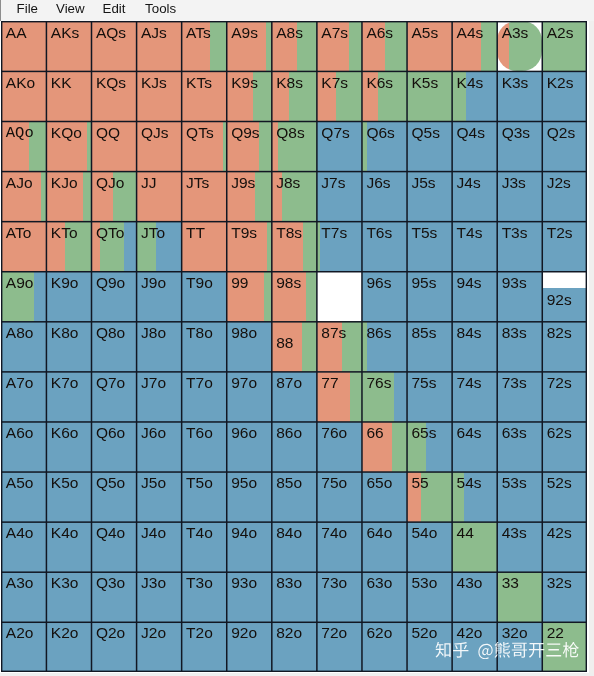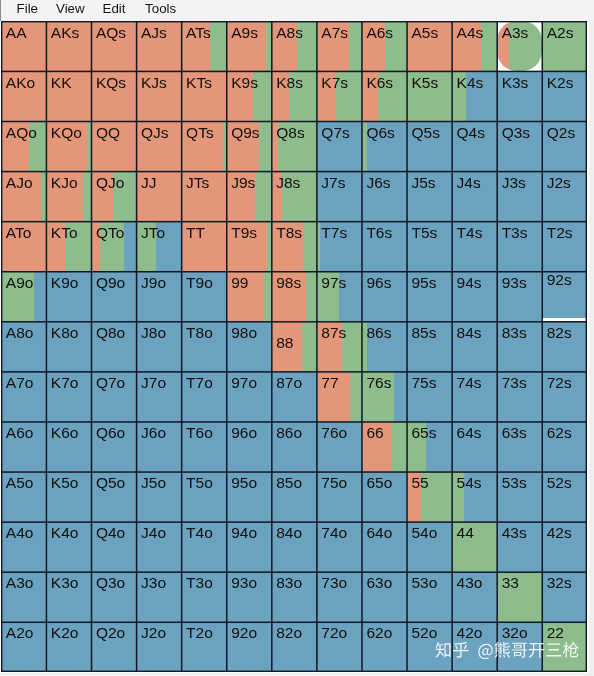--- a/index.html
+++ b/index.html
@@ -156,21 +156,21 @@
         <div class="band" style="left: 0%; width: 100%; background: rgb(107, 162, 192);"></div>
         <div class="lab" style="left: 4.8px; top: 3.5px;">K3s</div>
       </div>
       <div class="gc" style="left: 540.923px; top: 50.0769px; width: 45.0769px; height: 50.0769px;">
         <div class="band" style="left: 0%; width: 100%; background: rgb(107, 162, 192);"></div>
         <div class="lab" style="left: 4.8px; top: 3.5px;">K2s</div>
       </div>
       <div class="gc" style="left: 0px; top: 100.154px; width: 45.0769px; height: 50.0769px;">
         <div class="band" style="left: 0%; width: 62%; background: rgb(228, 150, 122);"></div>
         <div class="band" style="left: 62%; width: 38%; background: rgb(141, 188, 141);"></div>
-        <div class="lab" style="left: 4.8px; top: 3.5px;">AQo</div>
+        <div class="lab" style="left: 4.8px; top: 3.5px; font-family: Liberation Mono, monospace;">AQo</div>
       </div>
       <div class="gc" style="left: 45.0769px; top: 100.154px; width: 45.0769px; height: 50.0769px;">
         <div class="band" style="left: 0%; width: 90%; background: rgb(228, 150, 122);"></div>
         <div class="band" style="left: 90%; width: 10%; background: rgb(141, 188, 141);"></div>
         <div class="lab" style="left: 4.8px; top: 3.5px;">KQo</div>
       </div>
       <div class="gc" style="left: 90.1538px; top: 100.154px; width: 45.0769px; height: 50.0769px;">
         <div class="band" style="left: 0%; width: 100%; background: rgb(228, 150, 122);"></div>
         <div class="lab" style="left: 4.8px; top: 3.5px;">QQ</div>
       </div>
@@ -358,42 +358,37 @@
       <div class="gc" style="left: 225.385px; top: 250.385px; width: 45.0769px; height: 50.0769px;">
         <div class="band" style="left: 0%; width: 83%; background: rgb(228, 150, 122);"></div>
         <div class="band" style="left: 83%; width: 17%; background: rgb(141, 188, 141);"></div>
         <div class="lab" style="left: 4.8px; top: 3.5px;">99</div>
       </div>
       <div class="gc" style="left: 270.462px; top: 250.385px; width: 45.0769px; height: 50.0769px;">
         <div class="band" style="left: 0%; width: 76%; background: rgb(228, 150, 122);"></div>
         <div class="band" style="left: 76%; width: 24%; background: rgb(141, 188, 141);"></div>
         <div class="lab" style="left: 4.8px; top: 3.5px;">98s</div>
       </div>
-      <div class="gc" style="left: 315.538px; top: 250.385px; width: 45.0769px; height: 50.0769px;">
-        <div class="band" style="left: 0%; width: 50%; background: rgb(141, 188, 141);"></div>
-        <div class="band" style="left: 50%; width: 50%; background: rgb(107, 162, 192);"></div>
-        <div class="lab" style="left: 4.8px; top: 3.5px;">97s</div>
-      </div>
       <div class="gc" style="left: 360.615px; top: 250.385px; width: 45.0769px; height: 50.0769px;">
         <div class="band" style="left: 0%; width: 100%; background: rgb(107, 162, 192);"></div>
         <div class="lab" style="left: 4.8px; top: 3.5px;">96s</div>
       </div>
       <div class="gc" style="left: 405.692px; top: 250.385px; width: 45.0769px; height: 50.0769px;">
         <div class="band" style="left: 0%; width: 100%; background: rgb(107, 162, 192);"></div>
         <div class="lab" style="left: 4.8px; top: 3.5px;">95s</div>
       </div>
       <div class="gc" style="left: 450.769px; top: 250.385px; width: 45.0769px; height: 50.0769px;">
         <div class="band" style="left: 0%; width: 100%; background: rgb(107, 162, 192);"></div>
         <div class="lab" style="left: 4.8px; top: 3.5px;">94s</div>
       </div>
       <div class="gc" style="left: 495.846px; top: 250.385px; width: 45.0769px; height: 50.0769px;">
         <div class="band" style="left: 0%; width: 100%; background: rgb(107, 162, 192);"></div>
         <div class="lab" style="left: 4.8px; top: 3.5px;">93s</div>
       </div>
-      <div class="gc" style="left: 540.923px; top: 247px; width: 45.0769px; height: 50.0769px;">
+      <div class="gc" style="left: 540.923px; top: 267px; width: 45.0769px; height: 50.0769px;">
         <div class="band" style="left: 0%; width: 100%; background: rgb(107, 162, 192);"></div>
         <div class="lab" style="left: 4.8px; top: 3.5px;">92s</div>
       </div>
       <div class="gc" style="left: 0px; top: 300.462px; width: 45.0769px; height: 50.0769px;">
         <div class="band" style="left: 0%; width: 100%; background: rgb(107, 162, 192);"></div>
         <div class="lab" style="left: 4.8px; top: 3.5px;">A8o</div>
       </div>
       <div class="gc" style="left: 45.0769px; top: 300.462px; width: 45.0769px; height: 50.0769px;">
         <div class="band" style="left: 0%; width: 100%; background: rgb(107, 162, 192);"></div>
         <div class="lab" style="left: 4.8px; top: 3.5px;">K8o</div>

